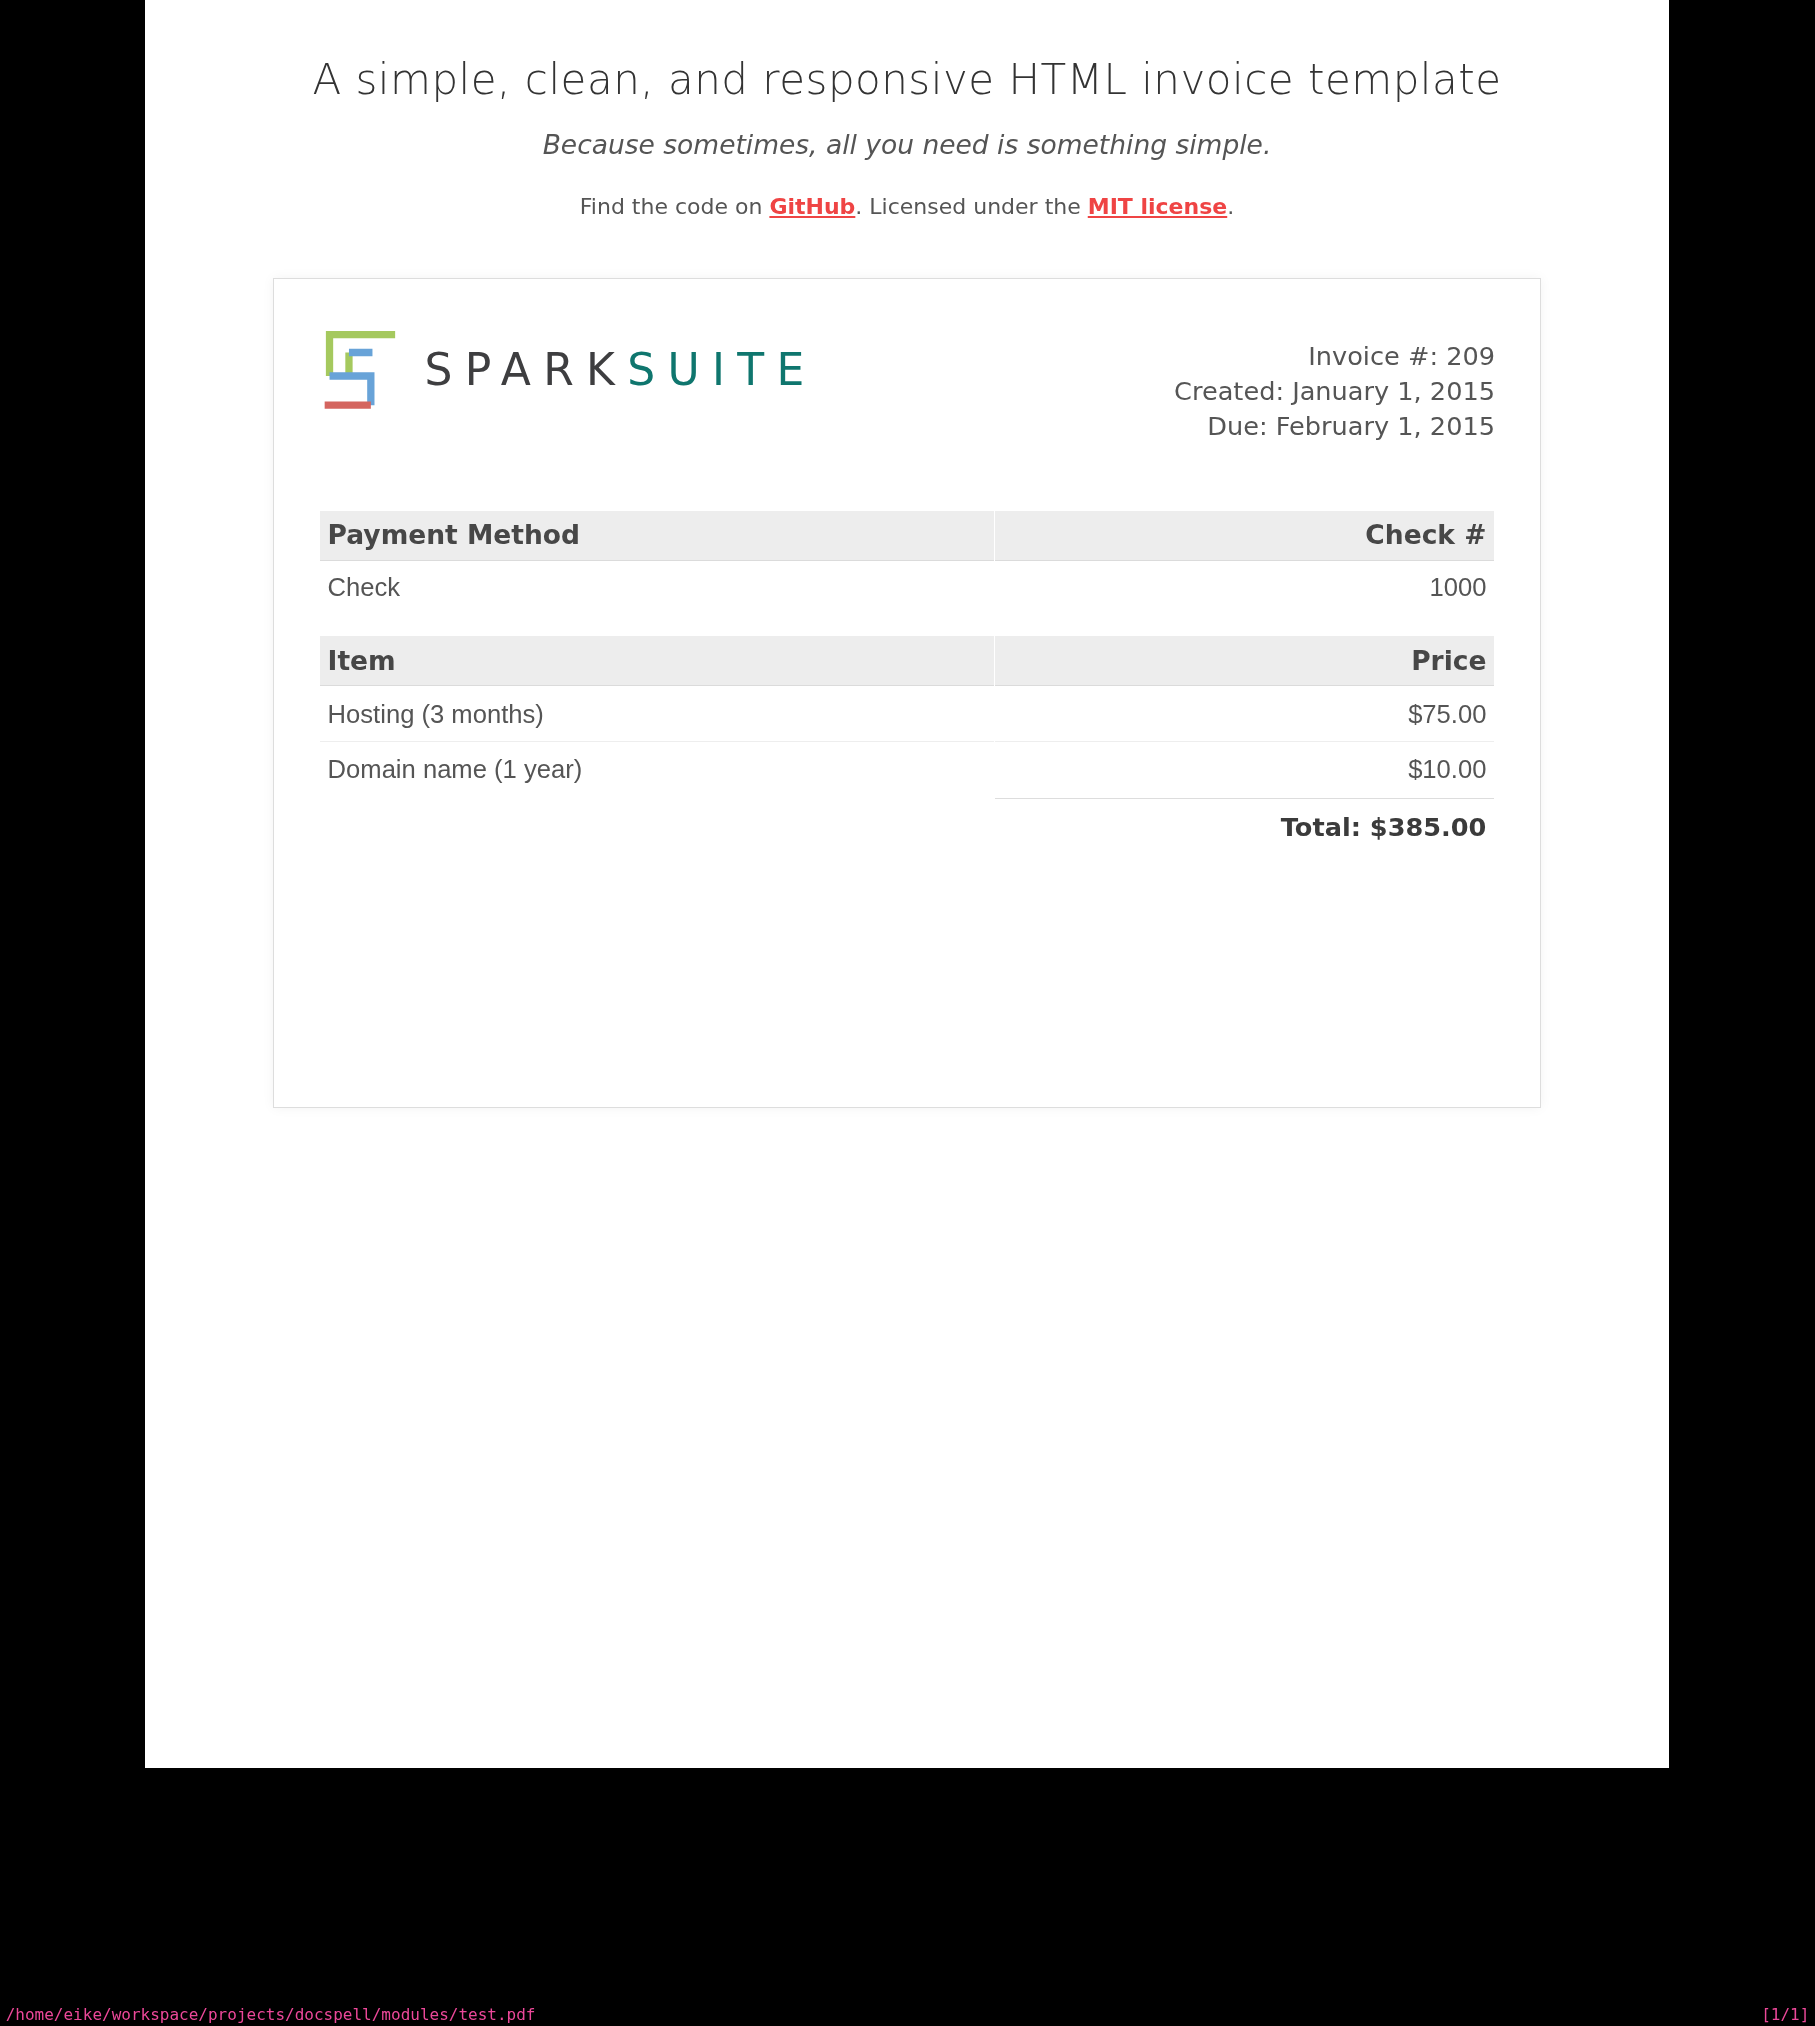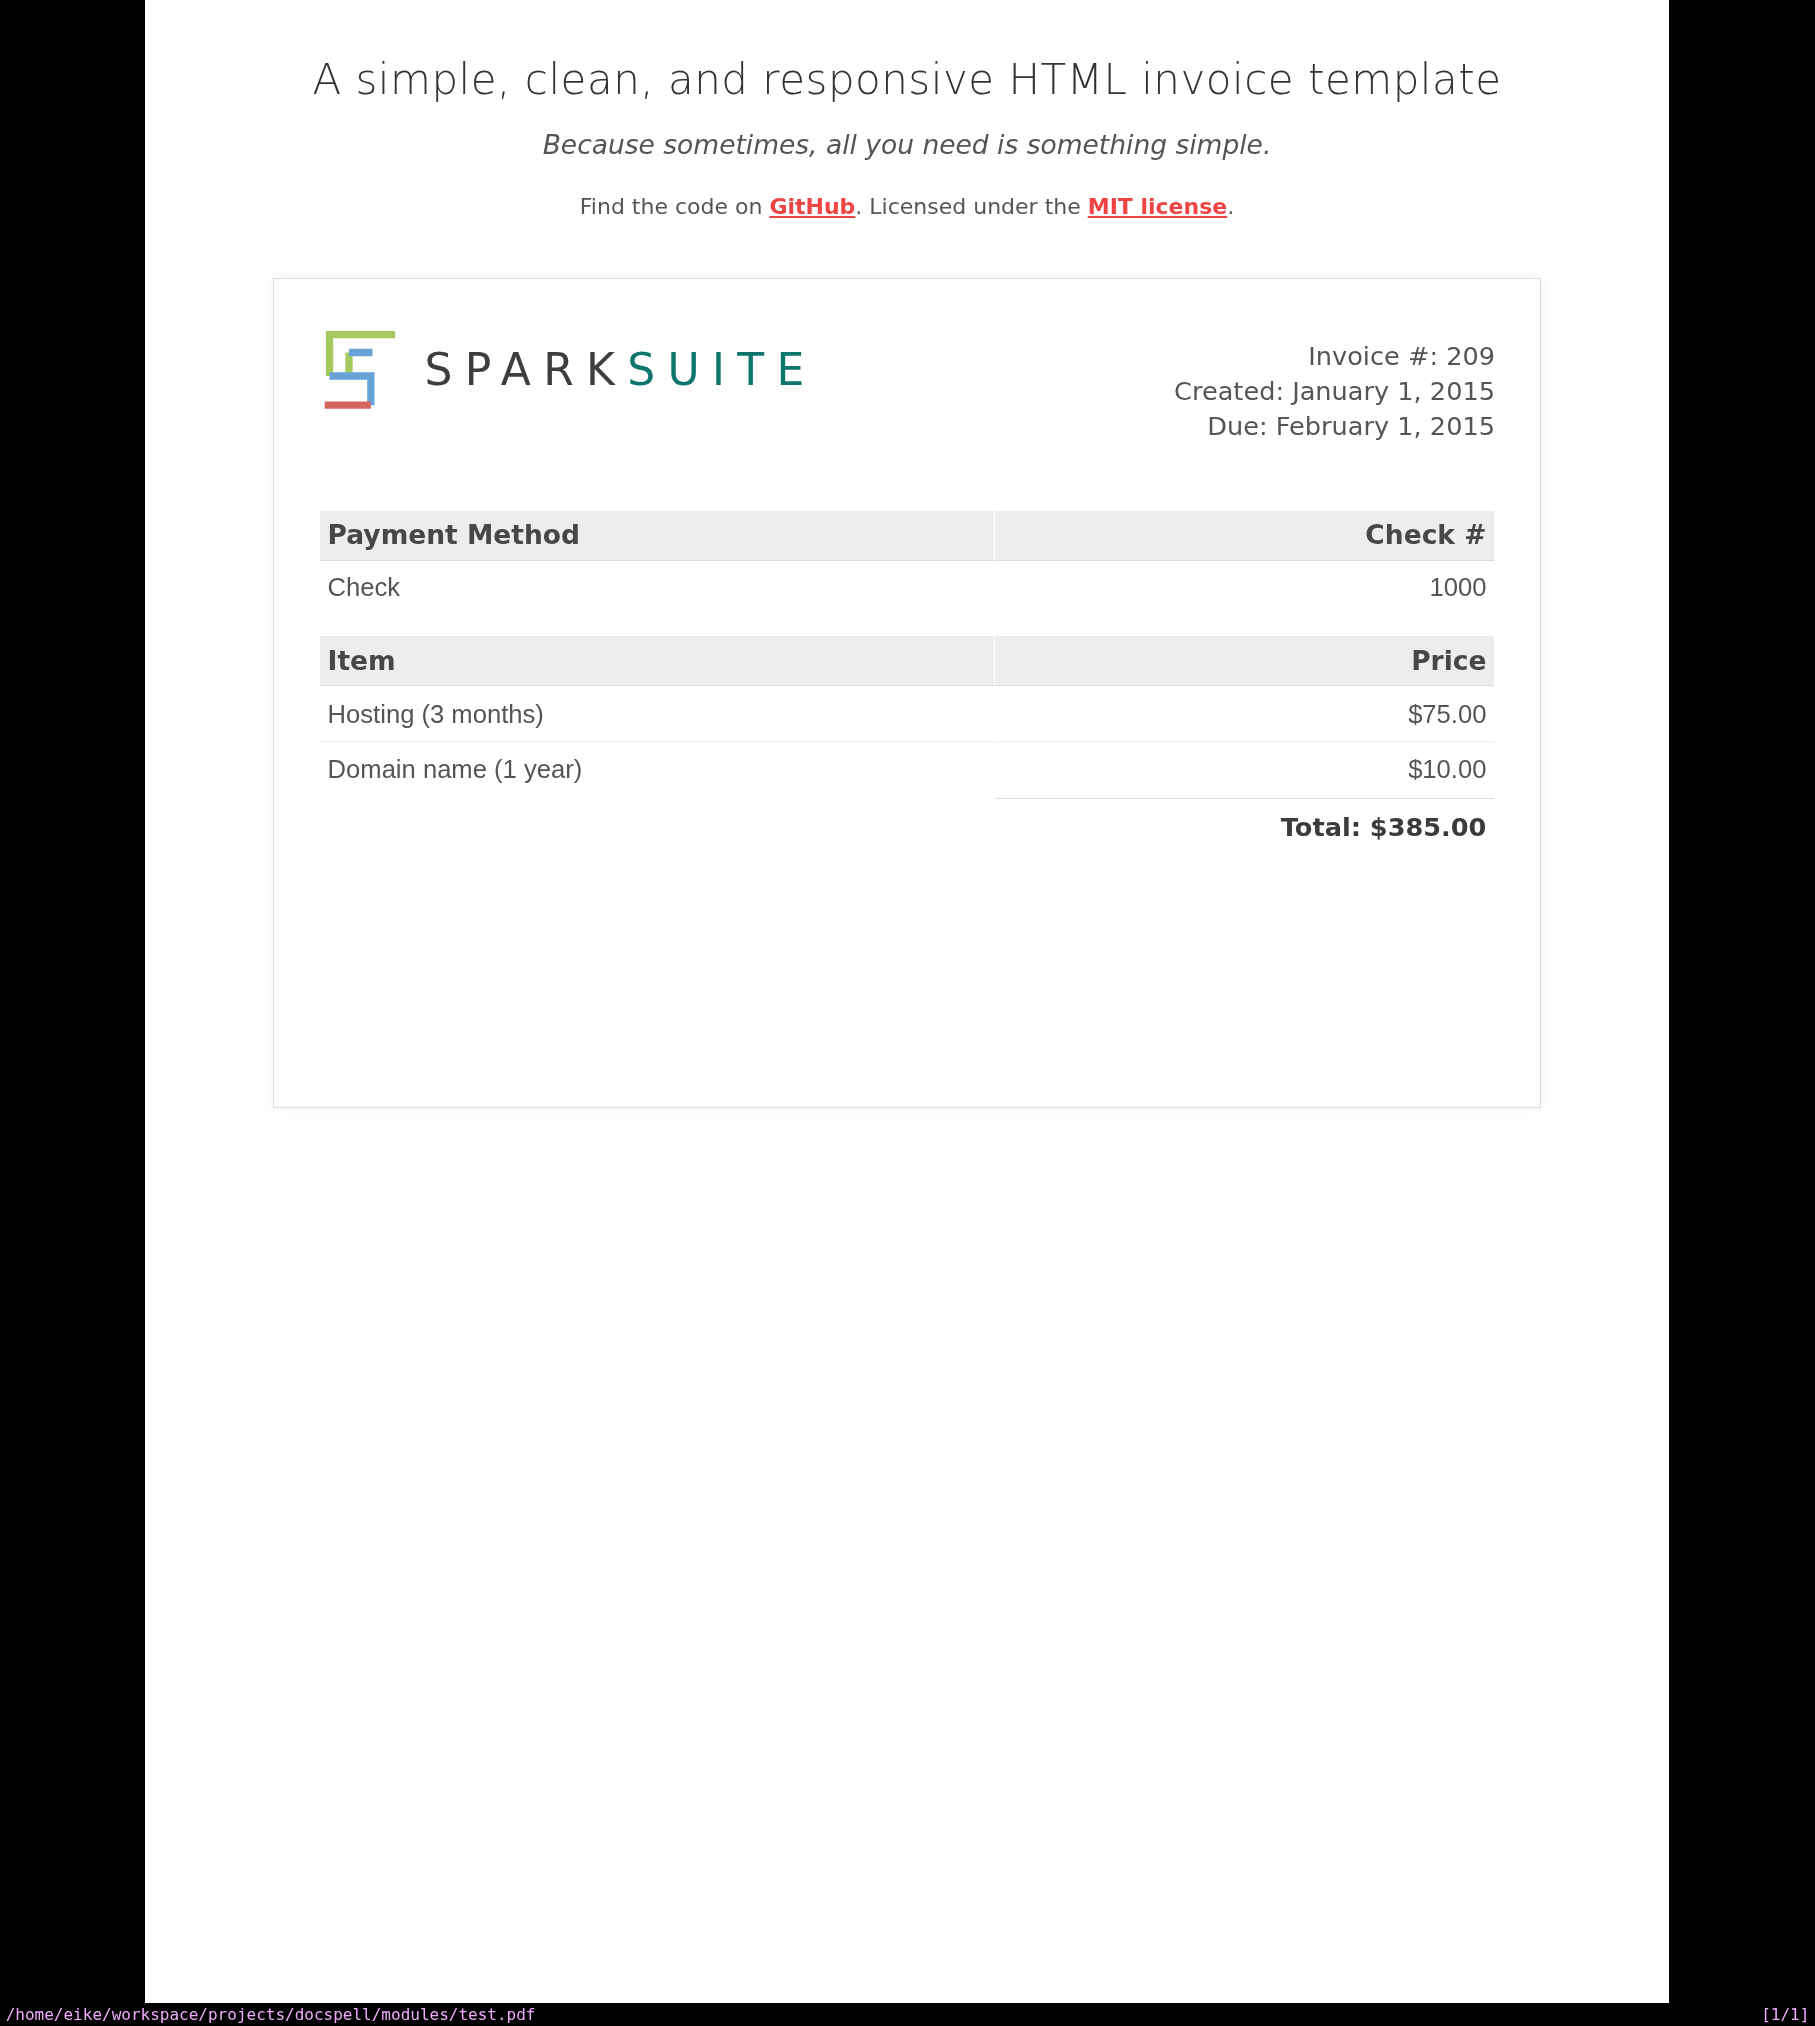--- a/index.html
+++ b/index.html
@@ -8,21 +8,21 @@
     background: #000;
     font-family: "DejaVu Sans", sans-serif;
     overflow: hidden;
     position: relative;
   }
 
   
   .pdf-page {
     position: absolute;
     left: 145px; top: 0;
-    width: 1524px; height: 2003px;
+    width: 1524px; height: 1768px;
     background: #fff;
   }
 
   .doc-title {
     margin-top: 55px;
     text-align: center;
     font-size: 42px;
     font-weight: 300;
     color: #333;
     letter-spacing: 0.5px;
@@ -126,21 +126,21 @@
     color: #3b3b3b;
     text-align: right;
   }
 
   
   .statusbar {
     position: absolute;
     left: 0; bottom: 0;
     width: 1815px; height: 23px;
     background: #000;
-    color: #f0abfc;
+    color: #ec4899;
     font-family: "DejaVu Sans Mono", monospace;
     font-size: 16px;
     display: flex;
     justify-content: space-between;
     align-items: center;
     padding: 0 5.7px;
   }
 </style>
 </head>
 <body>

